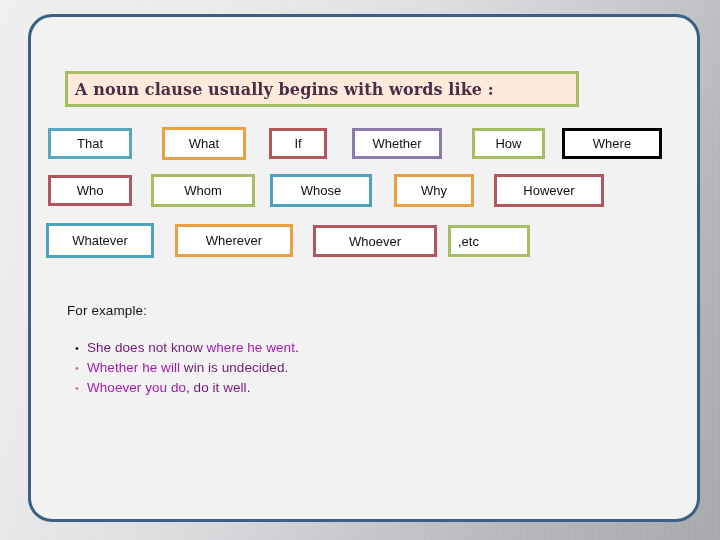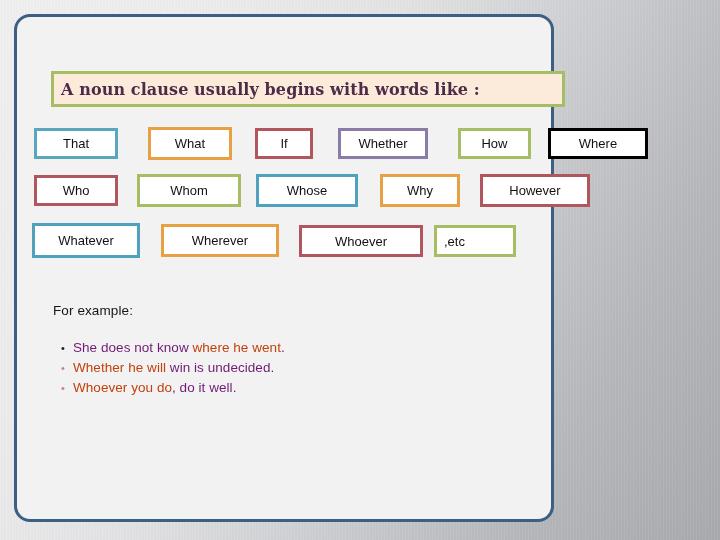--- a/index.html
+++ b/index.html
@@ -41,27 +41,27 @@
         rgba(255,255,255,0.05) 0px,
         rgba(255,255,255,0.05) 1px,
         rgba(0,0,0,0.012) 1px,
         rgba(0,0,0,0.012) 3px);
     pointer-events: none;
   }
 
   
   #frame {
     position: absolute;
-    left: 14px;
+    left: 28px;
     top: 14px;
-    width: 540px;
+    width: 672px;
     height: 508px;
     box-sizing: border-box;
     border: 3px solid #3c5f84;
-    border-radius: 16px;
+    border-radius: 24px;
     background: #f2f2f2;
   }
 
   
   #header-banner {
     position: absolute;
     left: 34px;
     top: 54px;
     width: 514px;
     height: 36px;
@@ -124,21 +124,21 @@
   }
   .bullet-dot {
     width: 20px;
     flex: 0 0 20px;
     text-align: center;
     font-size: 11px;
     line-height: 20px;
   }
   .ex-text { letter-spacing: .05px; }
   .plain  { color: #701a75; }
-  .hl     { color: #c2410c; }
+  .hl     { color: #a21caf; }
   .bullet-plain { color: #161616; }
   .bullet-hl    { color: #c08585; }
 </style>
 </head>
 <body>
 
 <div id="slide">
 
   <div id="bg-texture"></div>
 

